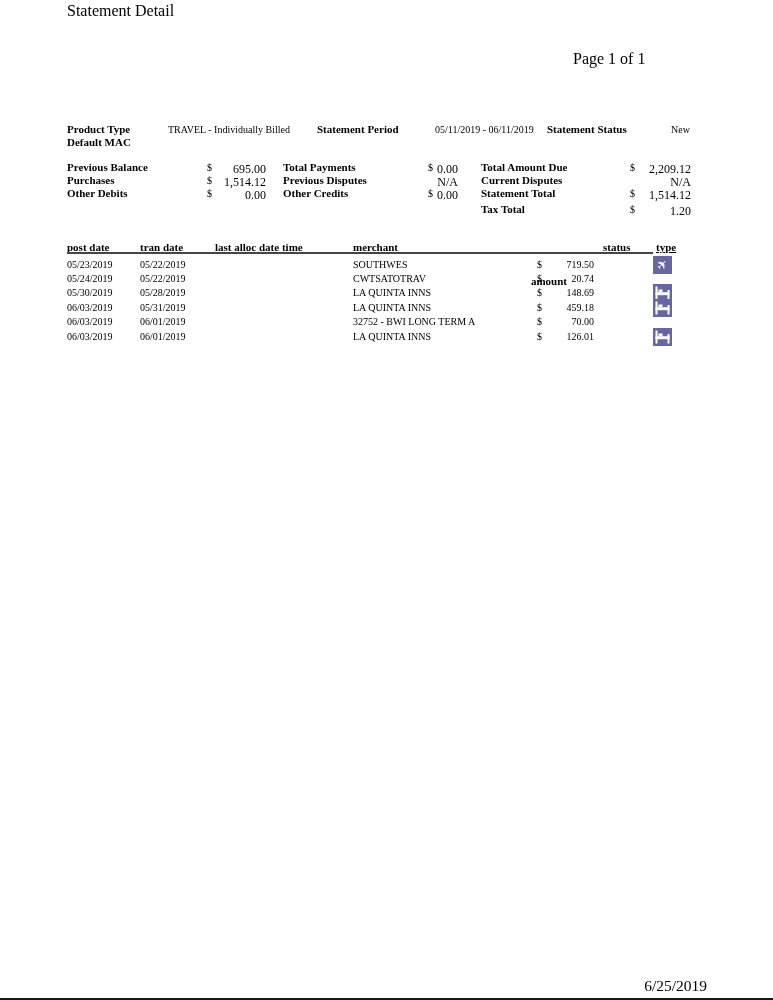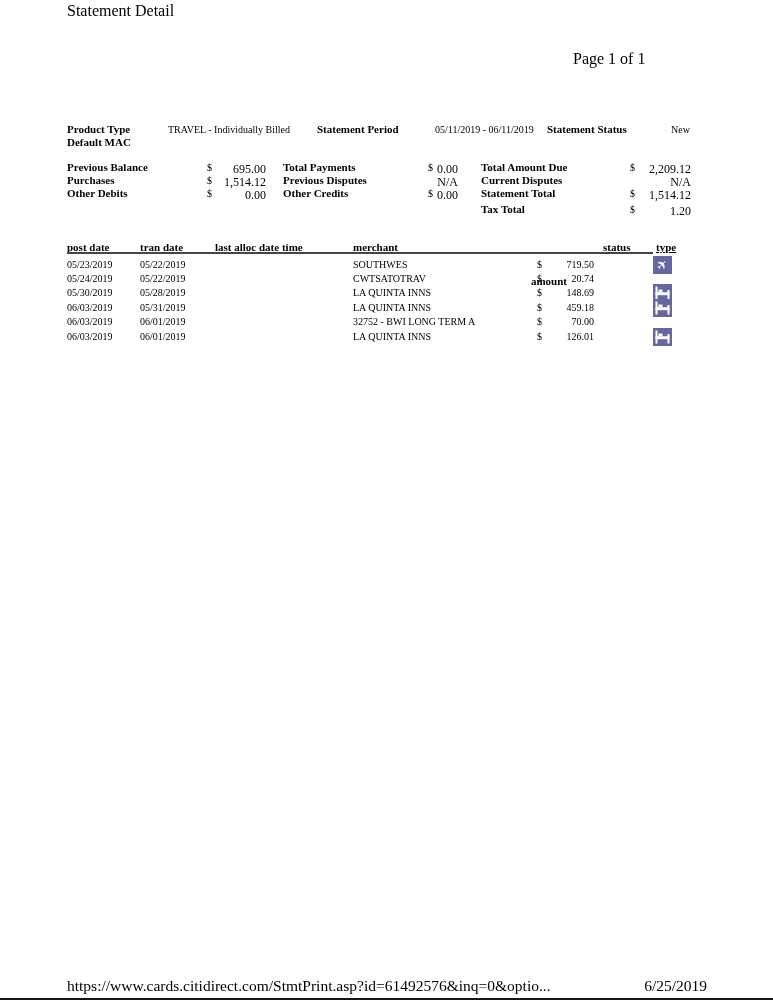--- a/index.html
+++ b/index.html
@@ -201,17 +201,16 @@
       <svg width="19" height="18" viewBox="0 0 19 18">
           <rect x="2.5" y="2.5" width="2" height="13" fill="#fff"></rect>
           <rect x="5.5" y="5.5" width="4" height="2.6" fill="#fff"></rect>
           <rect x="2.5" y="8.2" width="14" height="3" fill="#fff"></rect>
           <rect x="14.5" y="6" width="2" height="9.5" fill="#fff"></rect>
         </svg>
     </span>
   </div>
 
 
-  <div class="print-foot-url">https://www.cards.citidirect.com/StmtPrint.asp?id=61492576&amp;inq=0&amp;optio...</div>
   <div class="print-foot-date">6/25/2019</div>
   <div class="bottom-rule"></div>
 
 </div>
 
 </body></html>

